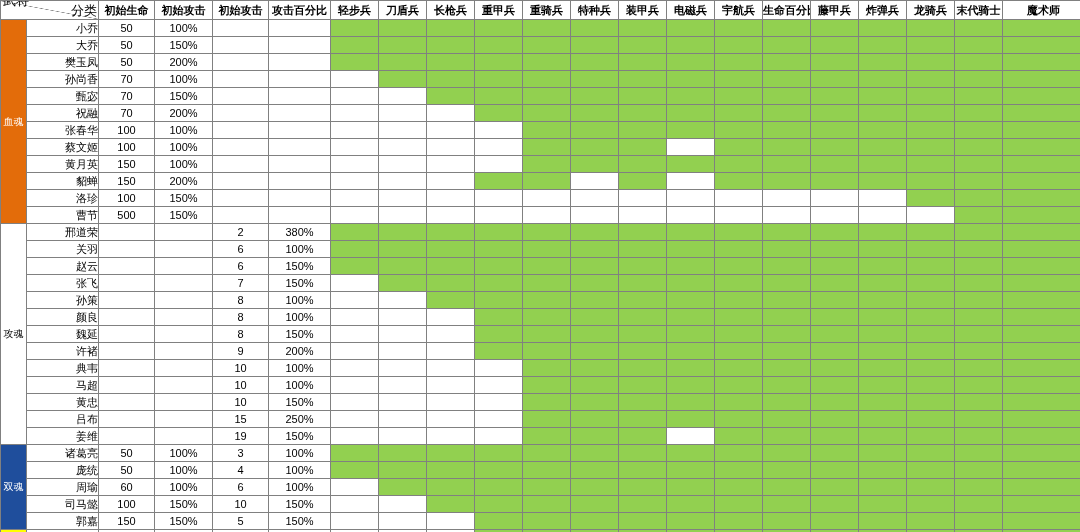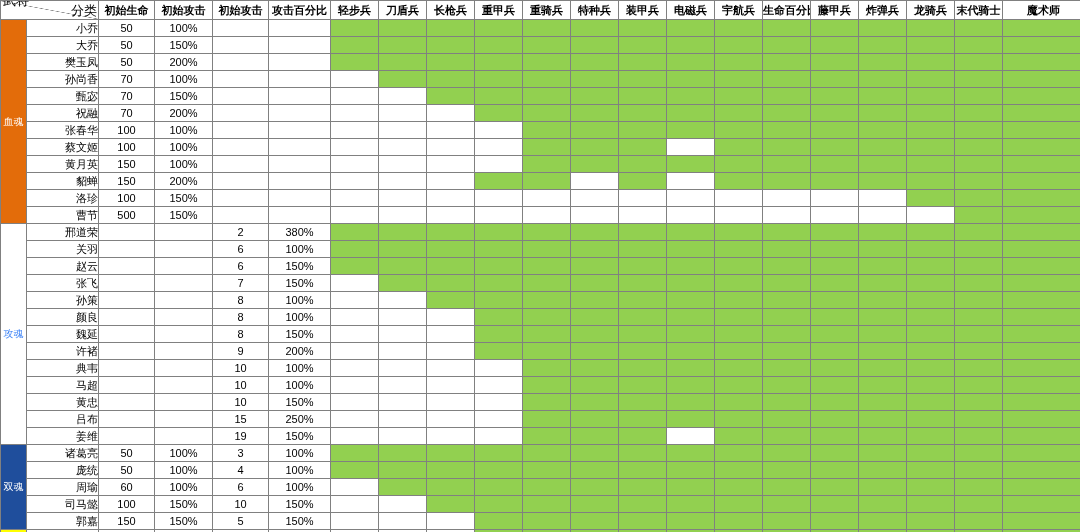--- a/index.html
+++ b/index.html
@@ -15,21 +15,21 @@
     height:16px;
     text-align:center;
     vertical-align:middle;
     font-size:11px;
     font-weight:normal;
     white-space:nowrap;
     overflow:hidden;
   }
   .cat{font-weight:normal;color:#fff;font-size:10px;}
   .cat-blood{background:#E36C0A;}
-  .cat-atk{background:#FFFFFF;color:#3b82f6;}
+  .cat-atk{background:#FFFFFF;color:#000000;}
   .cat-dual{background:#1F4E9C;margin-top:45px;}
   .cat-god{background:#FFFF00;color:#000;}
   .hdr{background:#FFFFFF;font-weight:bold;}
   .hdr-corner{background:#FFFFFF;position:relative;}
   .g{background:#92D050;}
   .name{text-align:right;}
   .num{text-align:center;}
   .method{font-size:12px;}
   .diag{
     position:relative;

